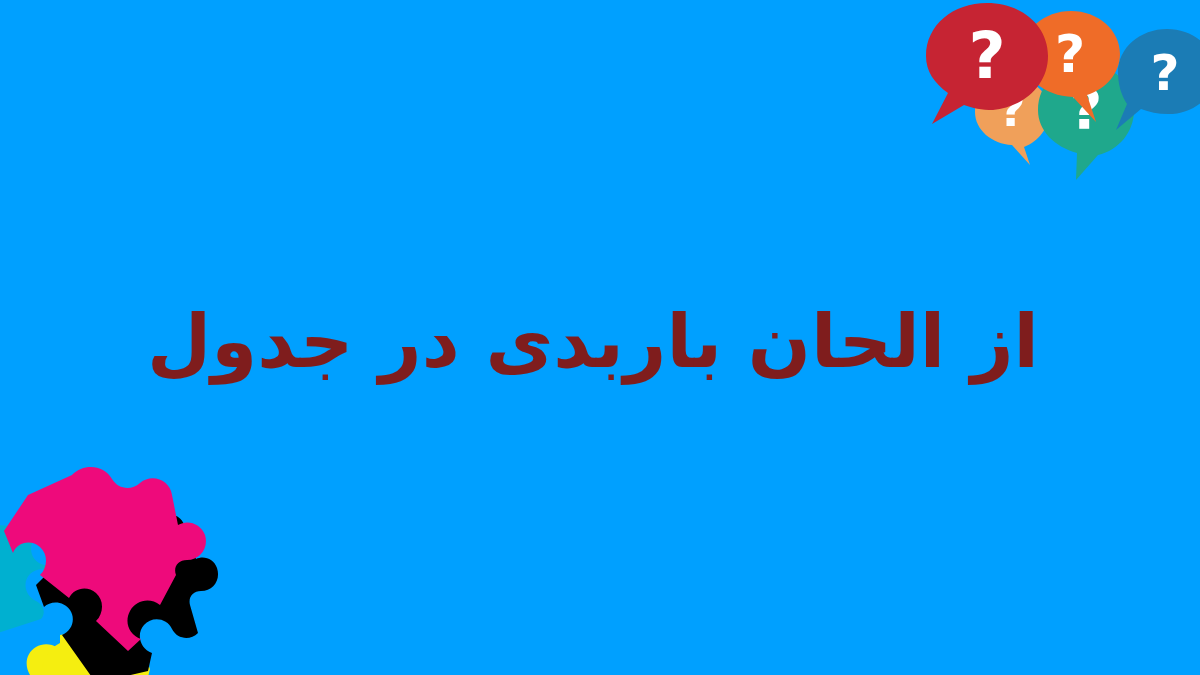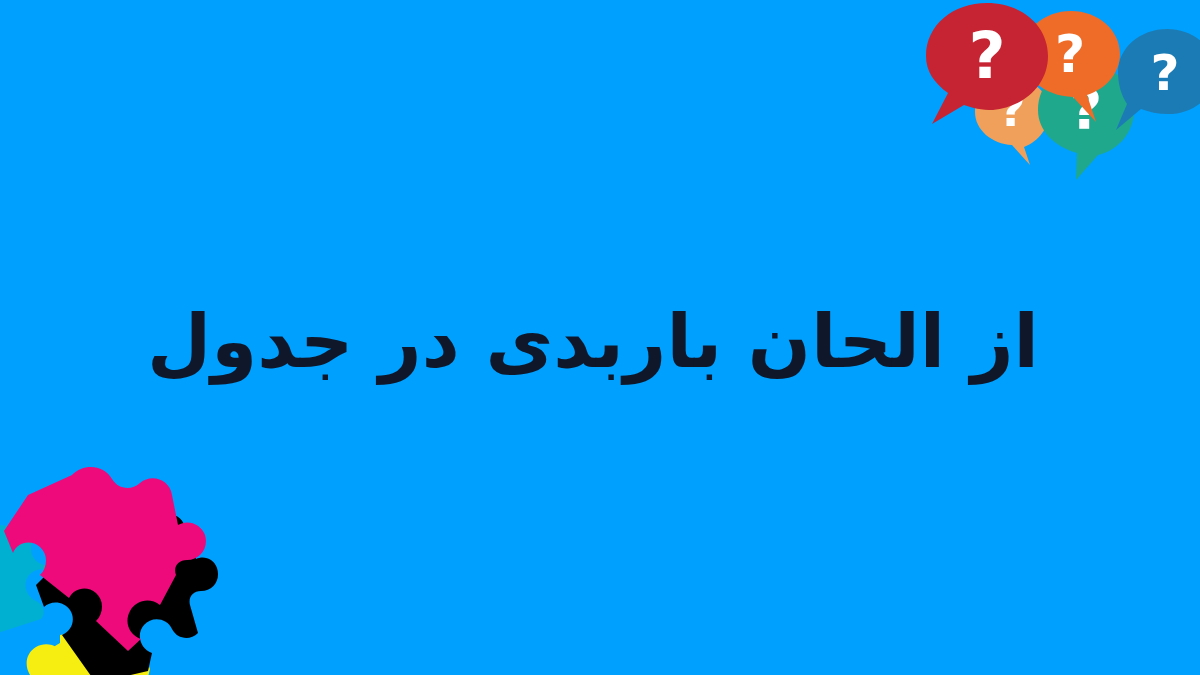--- a/index.html
+++ b/index.html
@@ -30,21 +30,21 @@
     width: 1200px;
     height: 675px;
     display: flex;
     align-items: center;
     justify-content: center;
     pointer-events: none;
   }
   #headline {
     direction: rtl;
     unicode-bidi: isolate;
-    color: #0f172a;
+    color: #7f1d1d;
     font-family: "DejaVu Sans", "Liberation Sans", sans-serif;
     font-weight: bold;
     font-size: 74px;
     line-height: 1.18;
     letter-spacing: 0;
     text-align: center;
     white-space: nowrap;
     margin-top: 8px;
     margin-right: 14px;
     text-rendering: optimizeLegibility;

